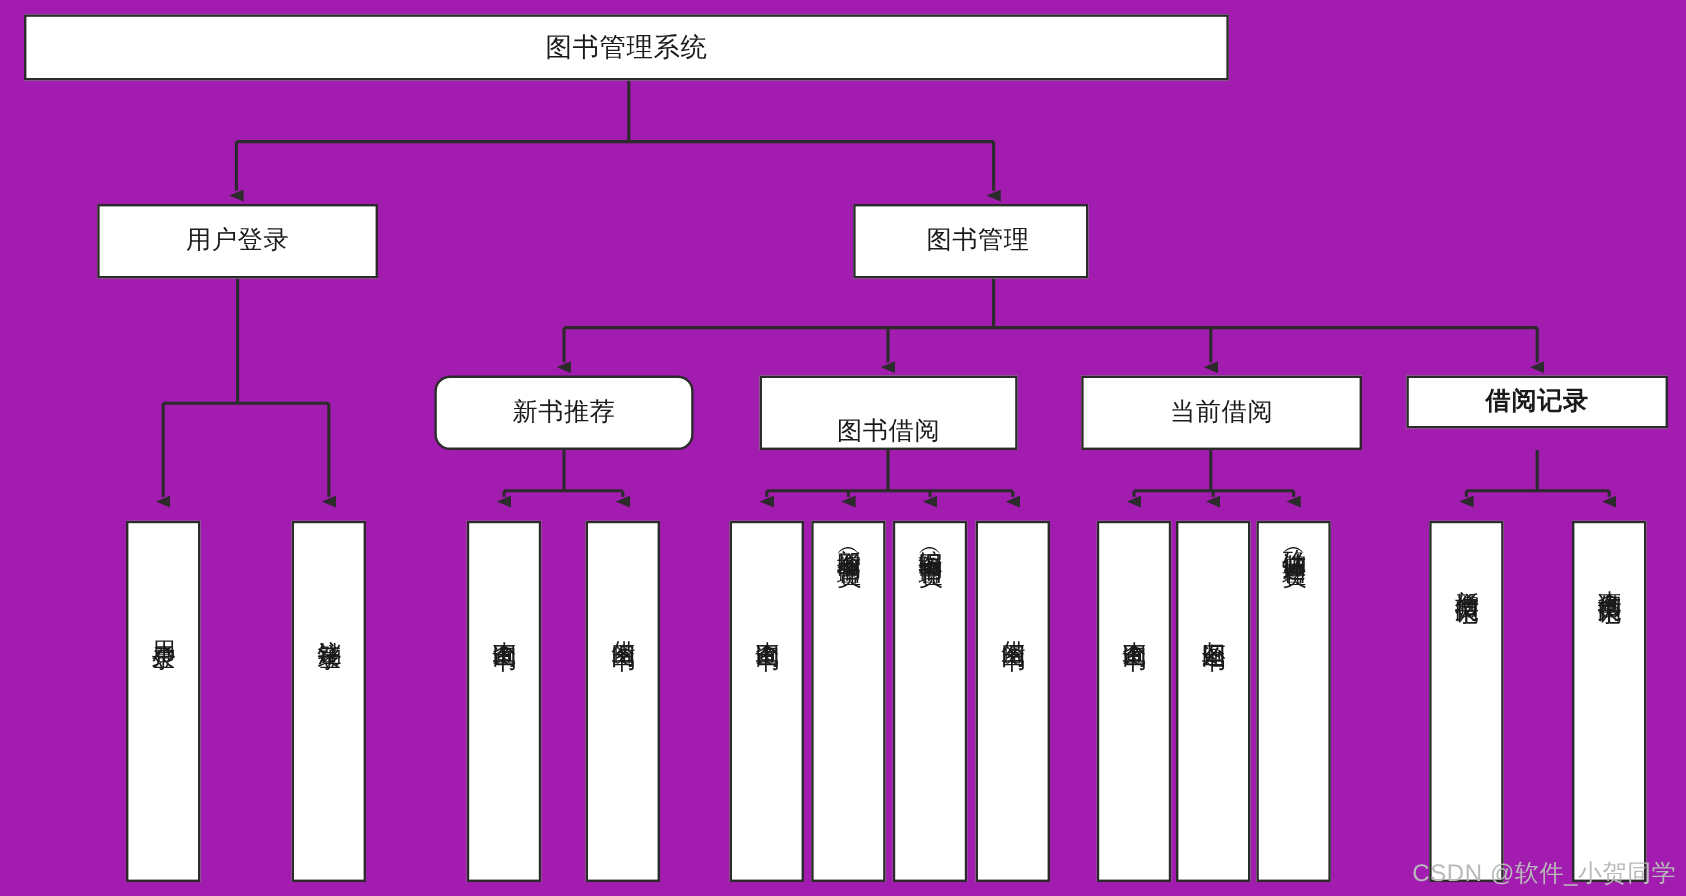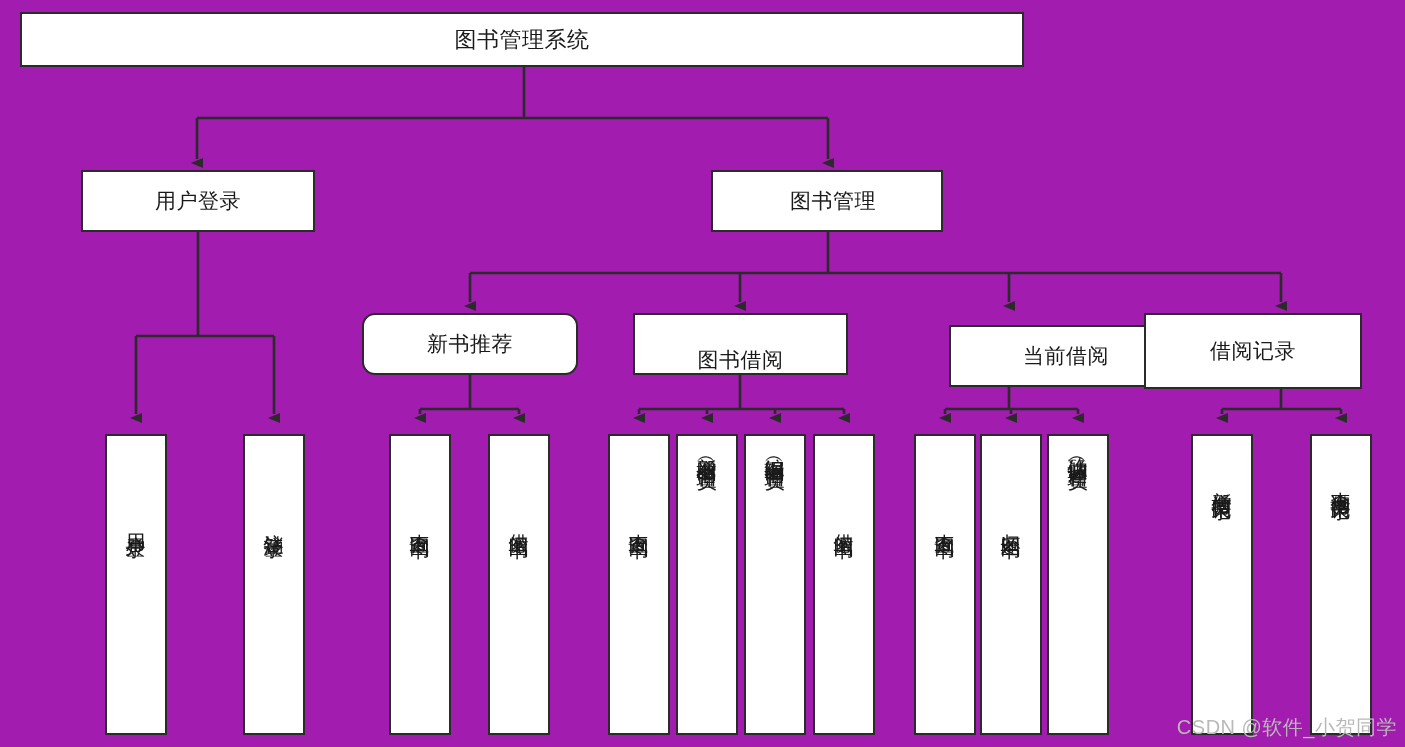--- a/index.html
+++ b/index.html
@@ -124,34 +124,34 @@
     </g>
   </svg>
 
   <div class="node horiz root" style="left:20px; top:12px; width:1004px; height:55px;">
     <span class="lbl">图书管理系统</span>
   </div>
 
   <div class="node horiz" style="left:81px; top:170px; width:234px; height:62px;">
     <span class="lbl">用户登录</span>
   </div>
-  <div class="node horiz" style="left:711px; top:170px; width:232px; height:62px;padding-left:12px;">
+  <div class="node horiz" style="left:711px; top:170px; width:196px; height:62px;padding-left:12px;">
     <span class="lbl">图书管理</span>
   </div>
 
   <div class="node horiz" style="left:362px; top:313px; width:216px; height:62px;border-radius:13px;">
     <span class="lbl">新书推荐</span>
   </div>
   <div class="node horiz" style="left:633px; top:313px; width:215px; height:62px;align-items:flex-end;">
     <span class="lbl">图书借阅</span>
   </div>
-  <div class="node horiz" style="left:901px; top:325px; width:234px; height:62px;margin-left:48px;">
+  <div class="node horiz" style="left:901px; top:313px; width:234px; height:62px;">
     <span class="lbl">当前借阅</span>
   </div>
-  <div class="node horiz" style="left:1144px; top:313px; width:218px; height:76px;">
+  <div class="node horiz" style="left:1172px; top:313px; width:218px; height:44px;font-weight:bold;">
     <span class="lbl">借阅记录</span>
   </div>
 
   <div class="node vert" style="left:105px; top:434px; width:62px; height:301px; padding-top:82px;">
     <span class="lbl">用户登录</span>
   </div>
   <div class="node vert" style="left:243px; top:434px; width:62px; height:301px; padding-top:82px;">
     <span class="lbl">注销登录</span>
   </div>
 

